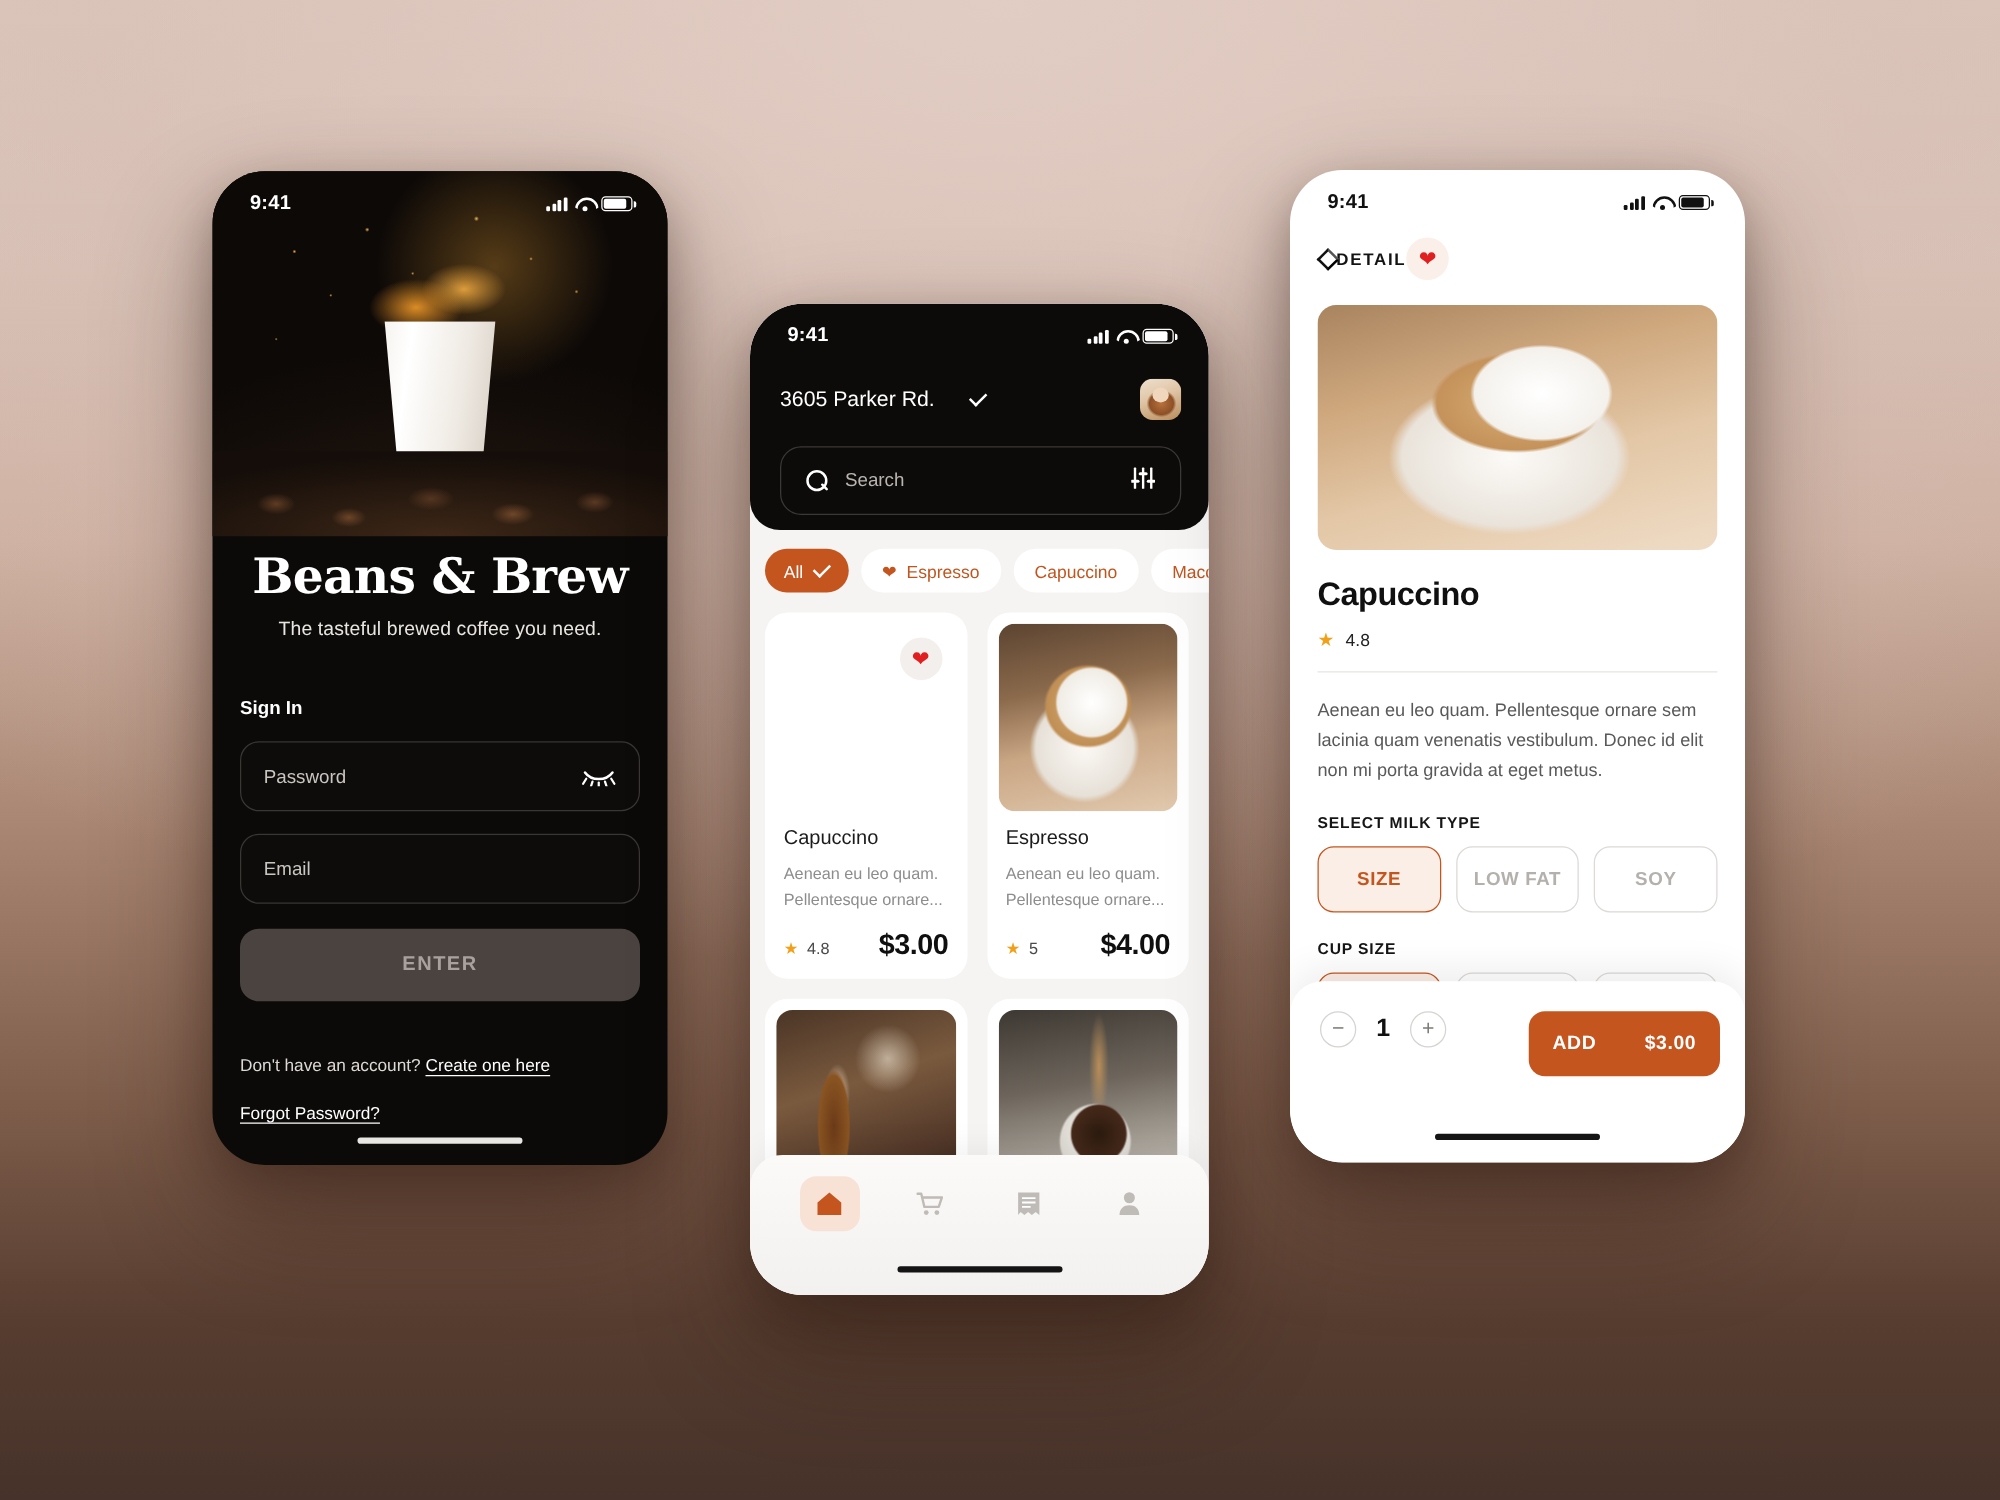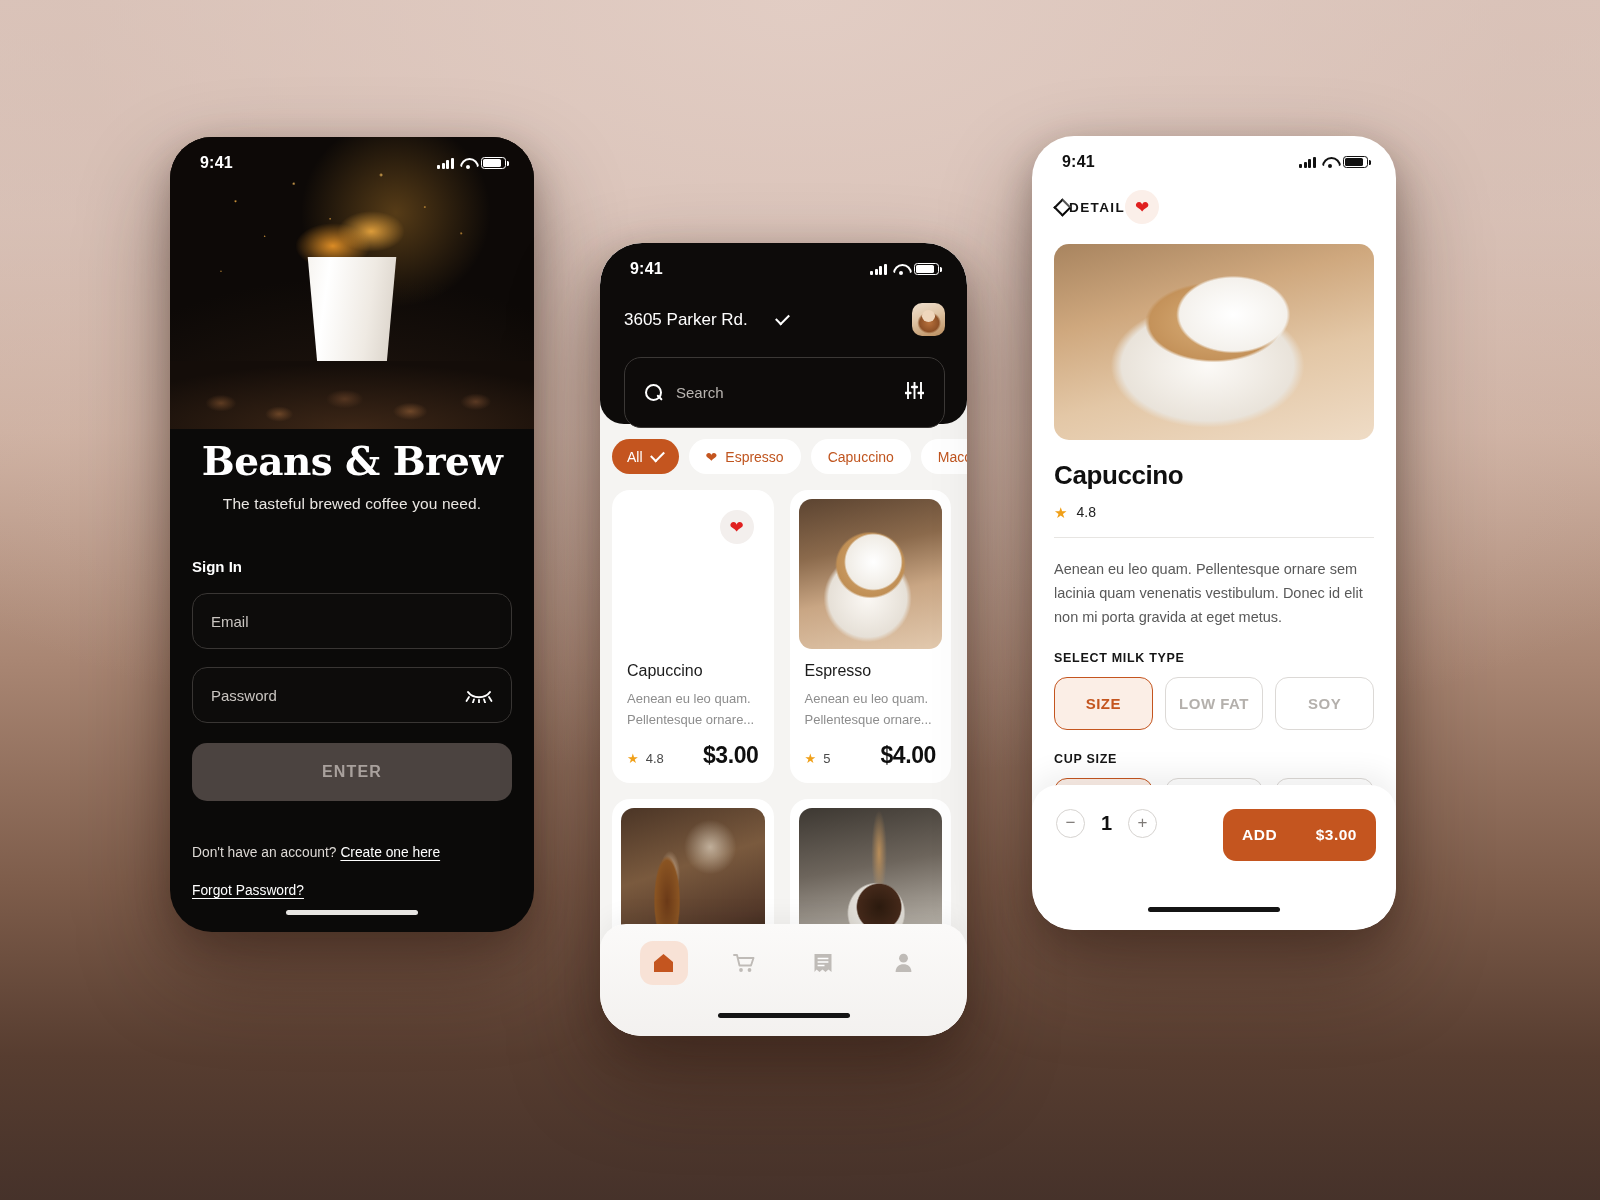--- a/index.html
+++ b/index.html
@@ -196,21 +196,21 @@
       radial-gradient(50% 46% at 52% 60%, #b8713c 0%, #8d5026 58%, rgba(0,0,0,0) 72%),
       linear-gradient(160deg, #efe0cf 0%, #e0c6a7 42%, #b98c5c 100%);
     position: relative;
   }
   .avatar::after {
     content: ""; position: absolute; left: 30%; top: 22%; width: 40%; height: 36%;
     border-radius: 50%; background: #efd6bc;
   }
 
   .searchbar {
-    margin: 21px 22px 0 24px; height: 71px; border: 1px solid #3b3836;
+    margin: 21px 22px 0 24px; height: 55px; border: 1px solid #3b3836;
     border-radius: 17px; display: flex; align-items: center; gap: 14px;
     padding: 0 20px; background: #0d0b0a;
   }
   .searchbar .stext { flex: 1; color: #b9b5b1; font-size: 15px; }
   .mag { width: 17px; height: 17px; position: relative; flex: 0 0 auto; }
   .mag::before {
     content: ""; position: absolute; left: 0; top: 0; width: 13px; height: 13px;
     border: 2.2px solid #ffffff; border-radius: 50%;
   }
   .mag::after {
@@ -384,37 +384,37 @@
       <span class="batt">
           <b></b>
         </span>
     </span>
   </div>
 
   <div class="signin-body">
     <div class="brand-title">Beans &amp; Brew</div>
     <div class="brand-sub">The tasteful brewed coffee you need.</div>
     <div class="signin-label">Sign In</div>
-
-    <div class="field">
-      <span class="ph">Email</span>
-    </div>
 
     <div class="field">
       <span class="ph">Password</span>
       <span class="eye-off">
         <svg width="28" height="16" viewBox="0 0 28 16">
           <path d="M3 5 C8 12, 20 12, 25 5" stroke="#ffffff" stroke-width="2" fill="none" stroke-linecap="round"></path>
           <line x1="4" y1="10" x2="1.5" y2="14" stroke="#ffffff" stroke-width="1.8" stroke-linecap="round"></line>
           <line x1="9" y1="12.3" x2="7.8" y2="16" stroke="#ffffff" stroke-width="1.8" stroke-linecap="round"></line>
           <line x1="14" y1="13" x2="14" y2="16.6" stroke="#ffffff" stroke-width="1.8" stroke-linecap="round"></line>
           <line x1="19" y1="12.3" x2="20.2" y2="16" stroke="#ffffff" stroke-width="1.8" stroke-linecap="round"></line>
           <line x1="24" y1="10" x2="26.5" y2="14" stroke="#ffffff" stroke-width="1.8" stroke-linecap="round"></line>
         </svg>
       </span>
+    </div>
+
+    <div class="field">
+      <span class="ph">Email</span>
     </div>
 
     <button class="enter-btn">ENTER</button>
 
     <div class="legal">
       <span>Don't have an account?</span>
       <a href="#">Create one here</a>
     </div>
     <a class="forgot" href="#">Forgot Password?</a>
   </div>

